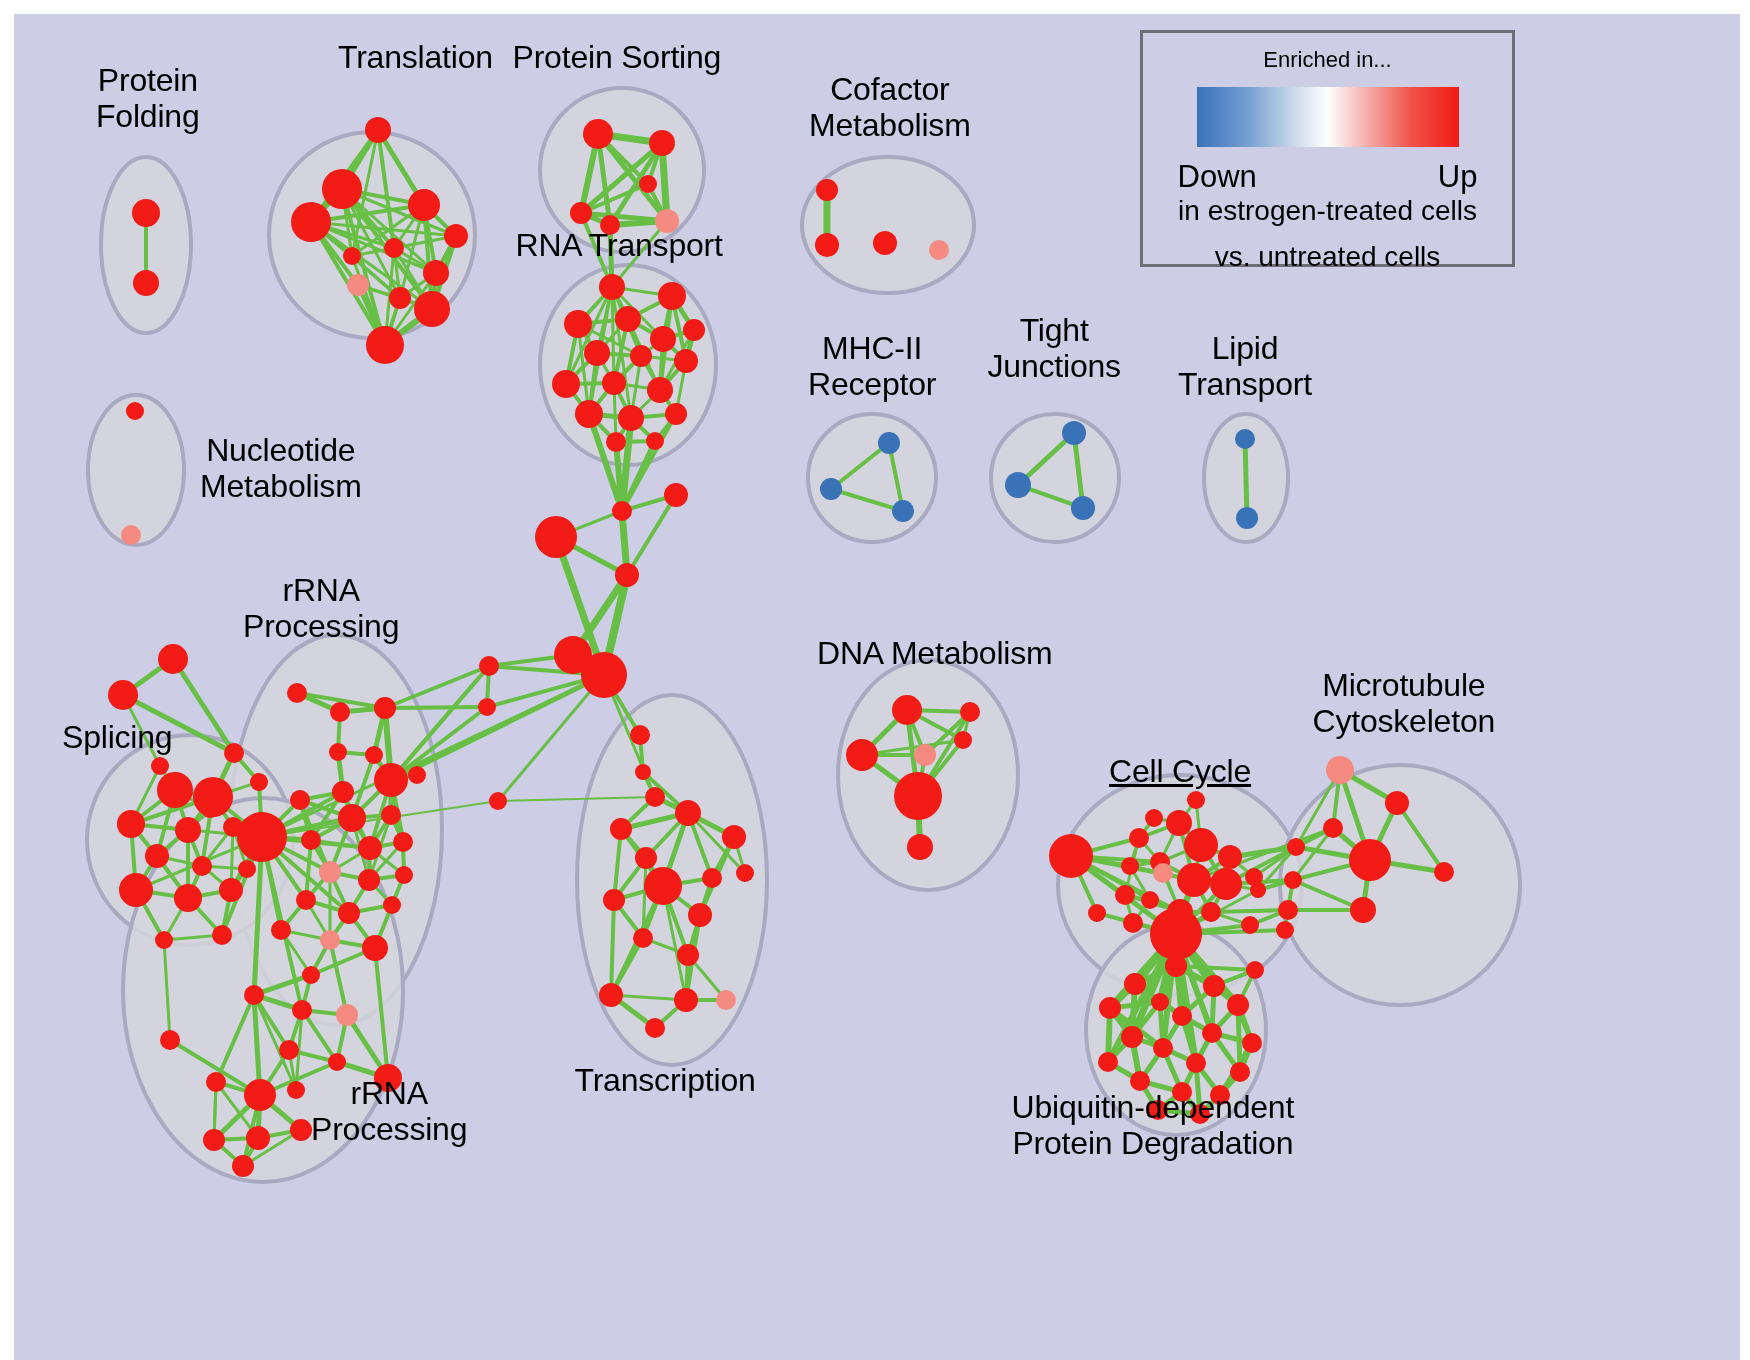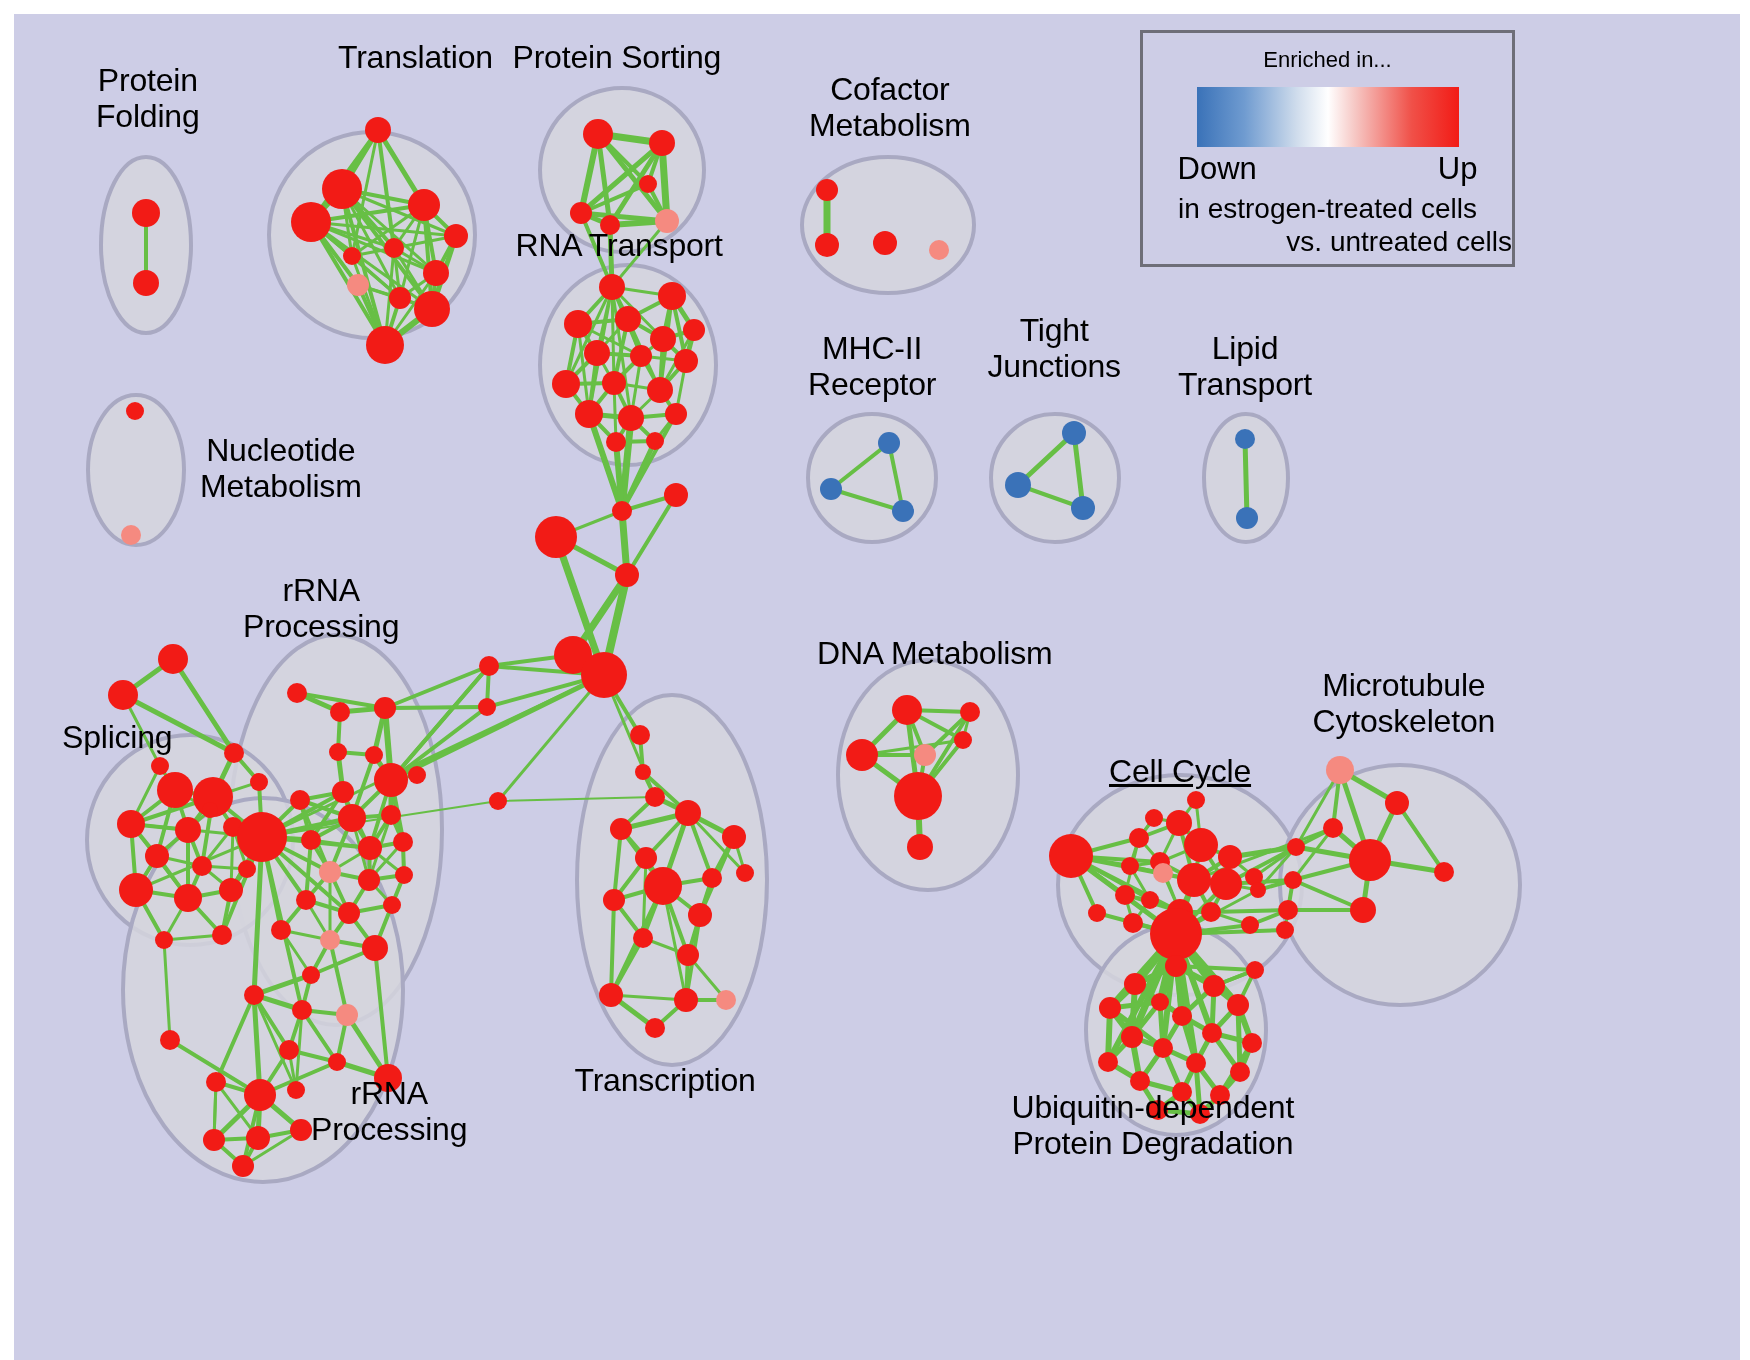--- a/index.html
+++ b/index.html
@@ -59,31 +59,31 @@
   #legend-bar {
     margin: 14px auto 0 auto;
     width: 262px;
     height: 60px;
     background: linear-gradient(to right, #3a72b8 0%, #6f9bd0 18%, #cfdcec 38%, #ffffff 50%, #f6c9c6 60%, #f05048 82%, #f21b16 100%);
   }
   #legend-endpoints {
     display: flex;
     justify-content: space-between;
     width: 300px;
-    margin: 4px auto 0 auto;
+    margin: 12px auto 0 auto;
     font-size: 31px;
     color: #000;
   }
   #legend-sub1, #legend-sub2 {
     text-align: center;
     font-size: 28px;
     color: #000;
   }
-  #legend-sub1 { margin-top: 6px; }
-  #legend-sub2 { margin-top: 1px; text-align: right; }
+  #legend-sub1 { }
+  #legend-sub2 { margin-top: 14px; }
 </style>
 </head>
 <body>
 
 <div id="figure-root">
 
   <div id="canvas-bg"></div>
 
   <svg id="network-svg" viewBox="0 0 1750 1360">
     <g id="hull-layer">

